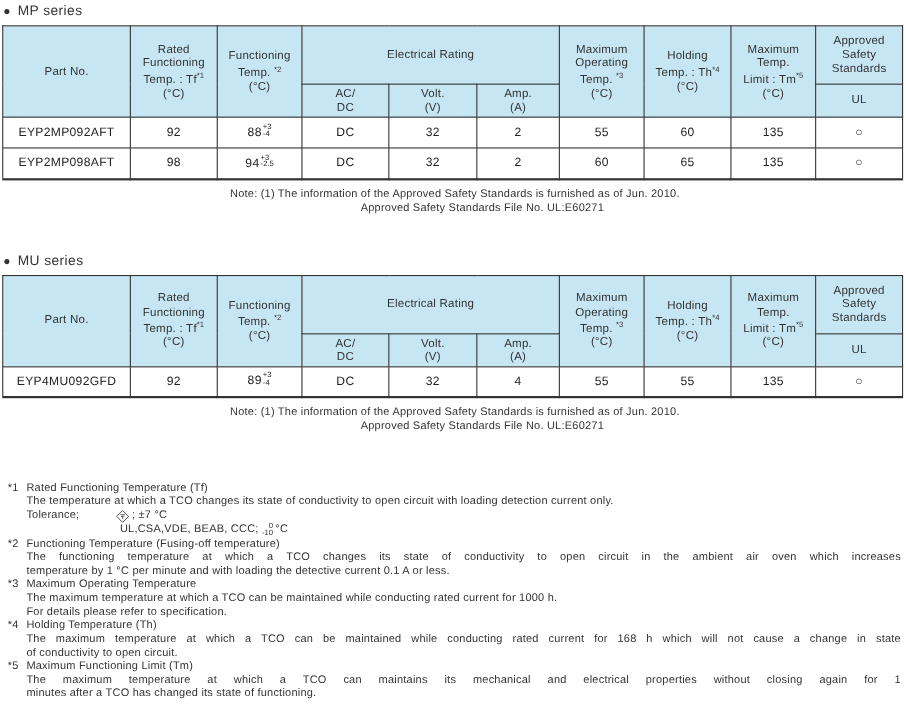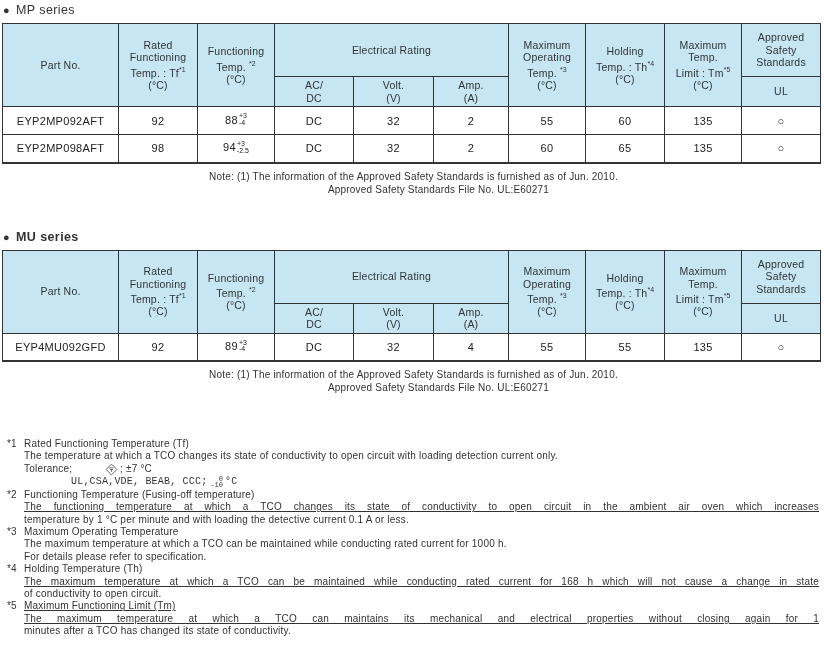--- a/index.html
+++ b/index.html
@@ -16,31 +16,31 @@
   table.spec td { font-size:11px; color:#222; letter-spacing:.3px; height:28px;text-align:center; }
   tr.hrow1 th { height:53px; }
   tr.hrow2 th { height:30px; }
   sup.hsup { font-size:7px; vertical-align:super; letter-spacing:0; }
   .stack { display:inline-flex; flex-direction:column; align-items:flex-start; font-size:7px; line-height:6.5px; vertical-align:middle; margin-left:1px; transform:translateY(-1px); letter-spacing:0; }
   .ul-mark { font-size:11px; }
 
   .note { font-size:10px; line-height:13px; color:#333; margin:6px 0 0 3px; letter-spacing:.2px;text-align:center; }
   .note .l2 { margin-left:50px; }
 
-  .mu-gap { margin-top:34px;font-weight:bold; }
+  .mu-gap { margin-top:34px; }
 
   .footnotes { margin:44px 0 0 5px; font-size:10px; line-height:12.4px; color:#333; letter-spacing:.2px; width:812px; }
   .fnote { display:flex; }
   .fnote .marker { width:17px; flex:0 0 17px; }
   .fnote .content { flex:1; }
-  .fline.just { text-align:justify; text-align-last:justify;text-decoration:underline; }
+  .fline.just { text-align:justify; text-align-last:justify; }
   .tol-line { display:flex; align-items:center; }
   .tol-label { width:81px; }
   .pse-icon { display:inline-block; width:13px; height:13px; margin-right:2px; vertical-align:middle; }
-  .ul-tol-line { margin-left:47px; display:flex; align-items:center;font-family:Liberation Mono, monospace; }
+  .ul-tol-line { margin-left:85px; display:flex; align-items:center; }
   .tolstack { display:inline-flex; flex-direction:column; align-items:flex-end; font-size:7px; line-height:6.5px; vertical-align:middle; margin:0 2px 0 3px; letter-spacing:0; }
 </style>
 </head>
 <body>
 
 <div class="wrap">
 
   <div class="series-heading">
     <span class="bullet">●</span><span>MP series</span>
   </div>
@@ -281,18 +281,18 @@
         <div class="fline just">The maximum temperature at which a TCO can be maintained while conducting rated current for 168 h which will not cause a change in state</div>
         <div class="fline">of conductivity to open circuit.</div>
       </div>
     </div>
 
     <div class="fnote">
       <div class="marker">*5</div>
       <div class="content">
         <div class="fline just" style="text-align:left;text-align-last:left;">Maximum Functioning Limit (Tm)</div>
         <div class="fline just">The maximum temperature at which a TCO can maintains its mechanical and electrical properties without closing again for 1</div>
-        <div class="fline">minutes after a TCO has changed its state of conductivity.</div>
+        <div class="fline">minutes after a TCO has changed its state of functioning.</div>
       </div>
     </div>
 
   </div>
 </div>
 
 </body></html>

